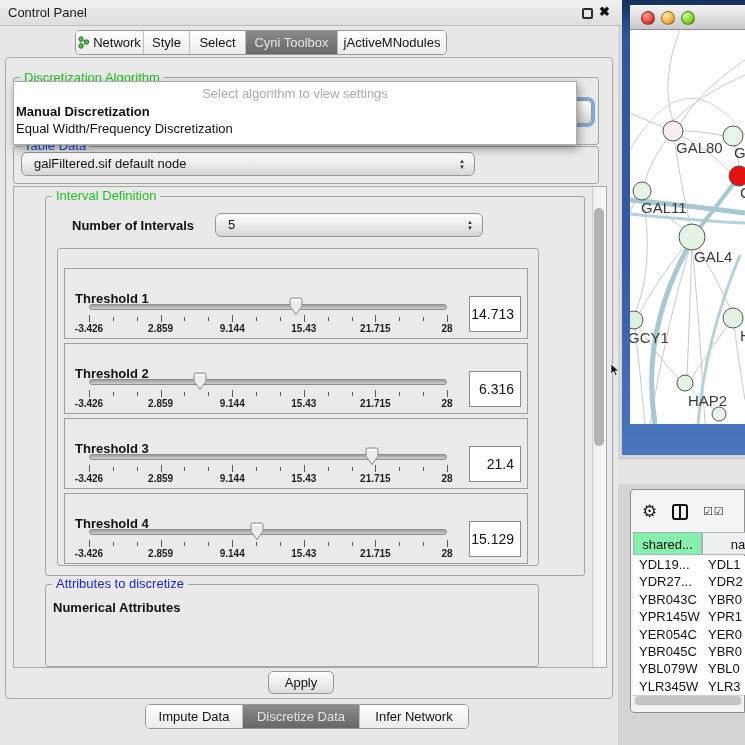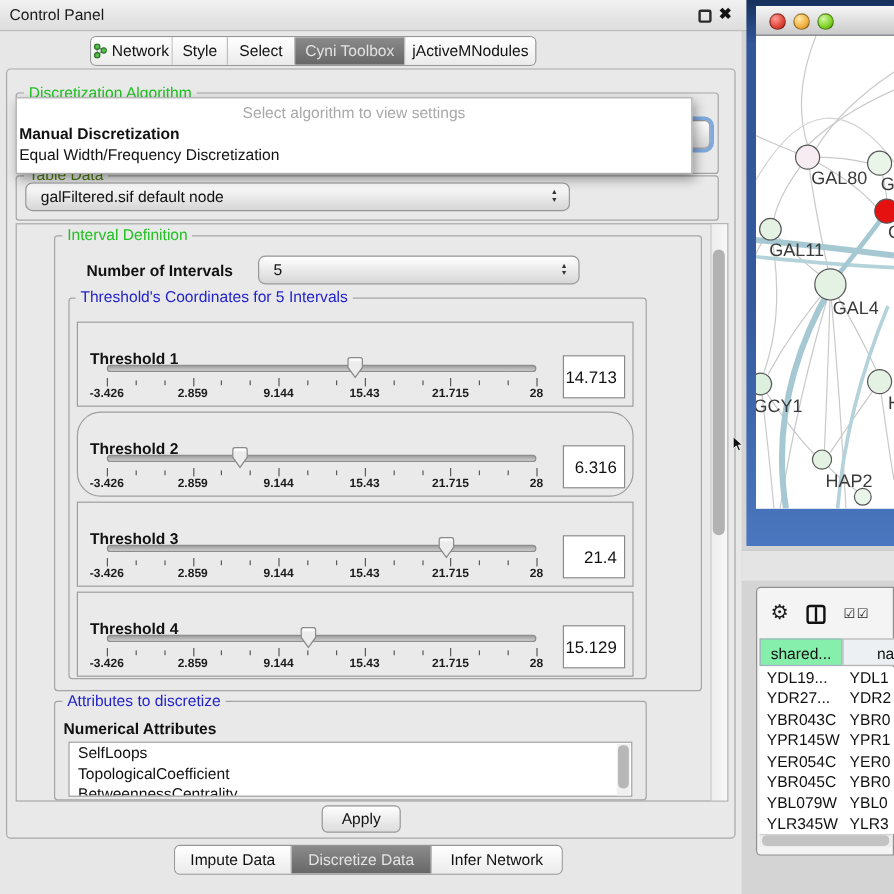--- a/index.html
+++ b/index.html
@@ -20,21 +20,21 @@
   .tab.sel { background:linear-gradient(#8b8b8b,#676767); color:#e3e3e3; }
   #top-tabs { left:75px; top:30px; }
   #bottom-tabs { left:145px; top:704px; }
 
   #main-panel { left:5px; top:57px; width:608px; height:642px; background:#e9e9e9; border:1px solid #a8a8a8; border-radius:4px; }
 
   .groupbox { position:absolute; border:1px solid #a5a5a5; border-radius:3px; }
   .grouptitle { position:absolute; background:#e9e9e9; padding:0 4px; line-height:14px; }
   .gt-green { color:#22c022; }
   .gt-blue  { color:#2323cc; }
-  .gt-dark  { color:#4d7c0f; }
+  .gt-dark  { color:#1d4ed8; }
 
   .combo { position:absolute; height:24px; background:linear-gradient(#ffffff,#d6d6d6); border:1px solid #979797; border-radius:6px; line-height:22px; padding-left:12px; color:#111; }
   .stepper { position:absolute; right:9px; top:0; height:22px; display:flex; flex-direction:column; justify-content:center; font-size:6px; line-height:6px; color:#333; }
 
   
   #algo-popup { left:13px; top:81px; width:564px; height:64px; background:#ffffff; border:1px solid #ababab; box-shadow:2px 4px 9px rgba(0,0,0,.38); z-index:20; }
   #algo-hint { left:0; top:4px; width:100%; text-align:center; color:#a9a9a9; }
   .algo-opt { left:2px; }
   #algo-opt-0 { top:22px; font-weight:bold; }
   #algo-opt-1 { top:39px; }
@@ -162,21 +162,20 @@
     <div class="abs" style="left:72px; top:218px; font-weight:bold;">Number of Intervals</div>
     <div class="combo" style="left:215px; top:213px; width:268px;">
       <span>5</span>
       <span class="stepper">
           <span>▲</span>
           <span>▼</span>
         </span>
     </div>
 
     <div class="groupbox" style="left:57px; top:248px; width:482px; height:318px;"></div>
-    <div class="grouptitle gt-blue" style="left:63px; top:241px;">Threshold's Coordinates for 5 Intervals</div>
 
     <div class="threshold-panel" style="top:268px;">
       <div class="th-label">Threshold 1</div>
       <div class="track-wrap">
           <div class="track"></div>
           <div class="slider-thumb" style="left: calc(57.72% - 8px);"><svg width="16" height="19" viewBox="0 0 16 19">
               <path d="M2 2.8 Q2 1 3.8 1 L12.2 1 Q14 1 14 2.8 L14 9.2 L8 17.5 L2 9.2 Z" fill="#ececec" stroke="#8a8a8a"></path>
               <path d="M3 2.6 Q3 2 3.8 2 L12.2 2 Q13 2 13 2.6 L13 4 L3 4 Z" fill="#fbfbfb"></path>
             </svg></div>
         </div>
@@ -201,21 +200,21 @@
       <div class="scale">
           <span class="scale-label" style="left: 0%;">-3.426</span>
           <span class="scale-label" style="left: 20%;">2.859</span>
           <span class="scale-label" style="left: 40%;">9.144</span>
           <span class="scale-label" style="left: 60%;">15.43</span>
           <span class="scale-label" style="left: 80%;">21.715</span>
           <span class="scale-label" style="left: 100%;">28</span>
         </div>
       <div class="th-value">14.713</div>
     </div>
-    <div class="threshold-panel" style="top:343px;border-radius:20px;">
+    <div class="threshold-panel" style="top:343px;">
       <div class="th-label">Threshold 2</div>
       <div class="track-wrap">
           <div class="track"></div>
           <div class="slider-thumb" style="left: calc(31% - 8px);"><svg width="16" height="19" viewBox="0 0 16 19">
               <path d="M2 2.8 Q2 1 3.8 1 L12.2 1 Q14 1 14 2.8 L14 9.2 L8 17.5 L2 9.2 Z" fill="#ececec" stroke="#8a8a8a"></path>
               <path d="M3 2.6 Q3 2 3.8 2 L12.2 2 Q13 2 13 2.6 L13 4 L3 4 Z" fill="#fbfbfb"></path>
             </svg></div>
         </div>
       <div class="ticks">
           <div class="tick major" style="left: 0%;"></div>
@@ -316,28 +315,20 @@
           <span class="scale-label" style="left: 60%;">15.43</span>
           <span class="scale-label" style="left: 80%;">21.715</span>
           <span class="scale-label" style="left: 100%;">28</span>
         </div>
       <div class="th-value">15.129</div>
     </div>
 
     <div class="groupbox" style="left:45px; top:584px; width:494px; height:83px;"></div>
     <div class="grouptitle gt-blue" style="left:52px; top:577px;">Attributes to discretize</div>
     <div class="abs" style="left:53px; top:600px; font-weight:bold;">Numerical Attributes</div>
-    <div id="attr-list" class="abs">
-      <div id="attr-scrollbar">
-          <div id="attr-thumb"></div>
-        </div>
-    <div class="attr-item">SelfLoops</div>
-        <div class="attr-item">TopologicalCoefficient</div>
-        <div class="attr-item">BetweennessCentrality</div>
-      </div>
 
     <div id="apply-btn" class="abs">Apply</div>
 
     <div id="bottom-tabs" class="abs tabstrip">
       <div class="tab" style="width:97px">
           <span>Impute Data</span>
         </div>
       <div class="tab sel" style="width:117px">
           <span>Discretize Data</span>
         </div>

